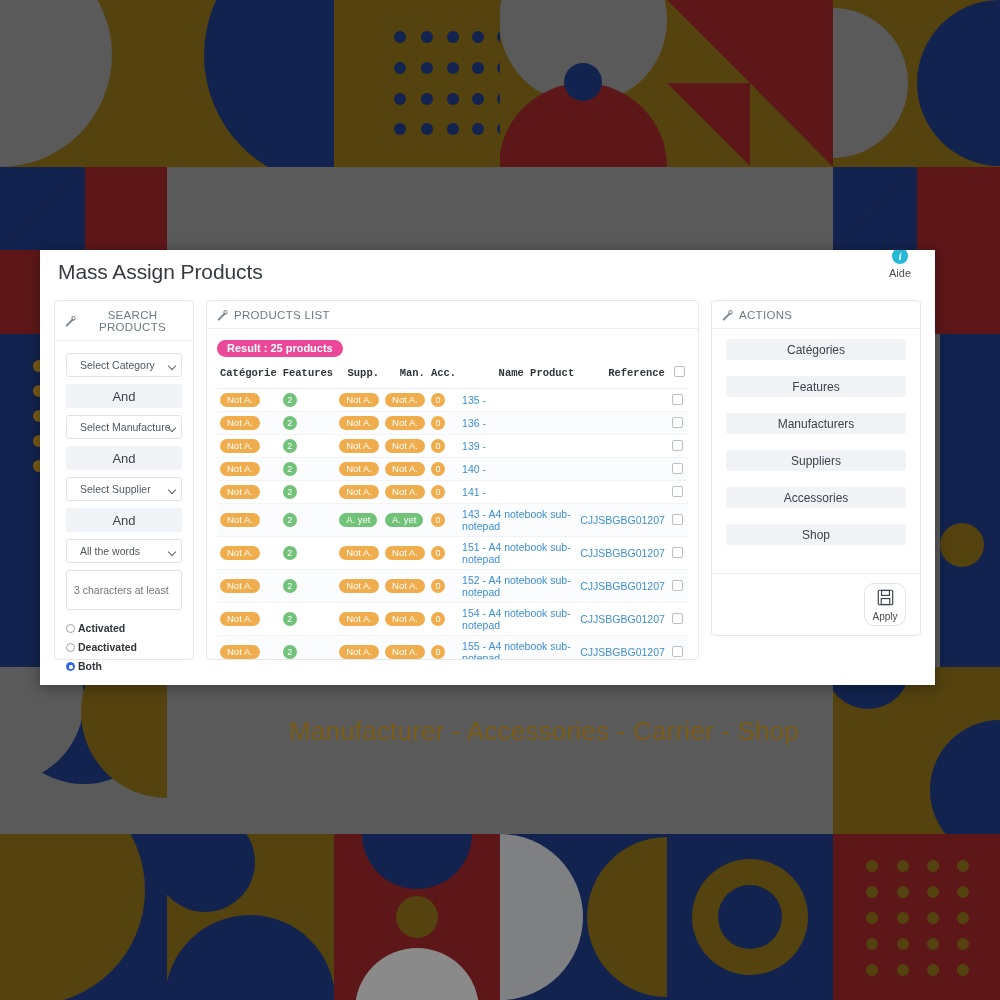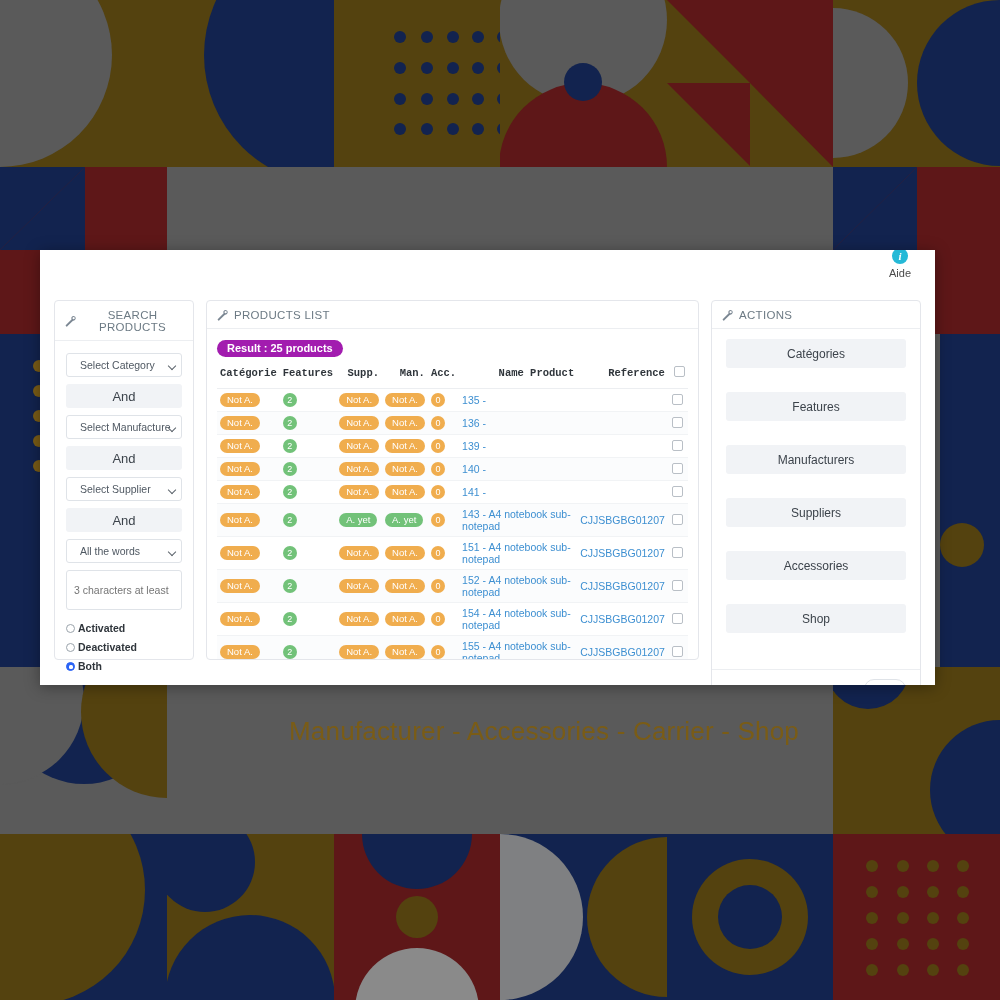--- a/index.html
+++ b/index.html
@@ -180,21 +180,21 @@
     width: 3.2px; height: 3.2px;
     background: #fff;
     border-radius: 50%;
   }
 
   
   #panel-list { flex: 1 1 auto; height: 360px; overflow: hidden; }
   #list-body { padding: 9px 10px 0 10px; }
   #result-badge {
     display: inline-block;
-    background: #a21caf;
+    background: #ec4899;
     color: #fff;
     font-size: 11px;
     font-weight: bold;
     border-radius: 10px;
     padding: 2px 10px 3px 10px;
     margin-bottom: 6px;
   }
   table.plist {
     width: 100%;
     border-collapse: collapse;
@@ -250,27 +250,27 @@
   .col-cb { width: 22px; text-align: center; }
   .col-ref { width: 86px; text-align: center; }
   .col-name { width: 140px; }
 
   
   #panel-actions { width: 210px; flex: 0 0 210px; }
   #actions-body { padding: 10px 14px 12px 14px; }
   .act-btn {
     display: block;
     width: 100%;
-    height: 29px;
+    height: 21px;
     background: #f1f3f6;
     border: none;
     border-radius: 3px;
     font-size: 12px;
     color: #3c434b;
-    margin-bottom: 24px;
+    margin-bottom: 16px;
     cursor: pointer;
     font-family: "Liberation Sans", sans-serif;
   }
   #actions-foot {
     border-top: 1px solid #eceef1;
     padding: 9px 14px;
     display: flex;
     justify-content: flex-end;
   }
   #apply-btn {
@@ -495,20 +495,21 @@
     <rect x="0" y="667" width="1000" height="167" fill="#5a5a5a" opacity="0.0"></rect>
     <rect x="167" y="667" width="666" height="167" fill="#5a5a5a"></rect>
   </svg>
 </div>
 
 <div id="page-caption">Manufacturer - Accessories - Carrier - Shop</div>
 
 <div id="dialog">
 
   <div id="dialog-header">
+    <div id="dialog-title">Mass Assign Products</div>
     <div id="help-btn">
       <div id="help-icon-circle">i</div>
       <div id="help-label">Aide</div>
     </div>
   </div>
 
   <div id="dialog-body">
 
     <div class="panel" id="panel-search">
       <div class="panel-head">

